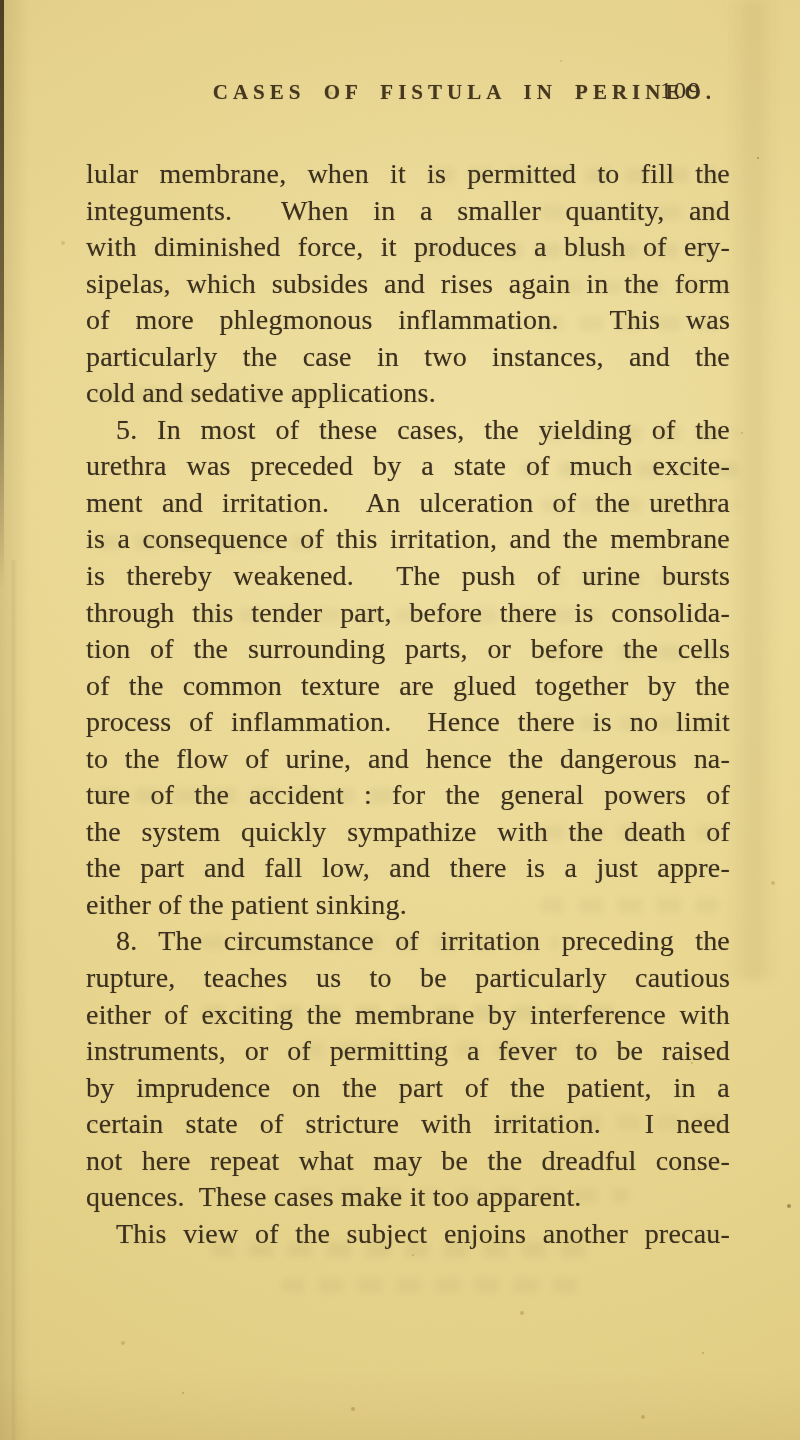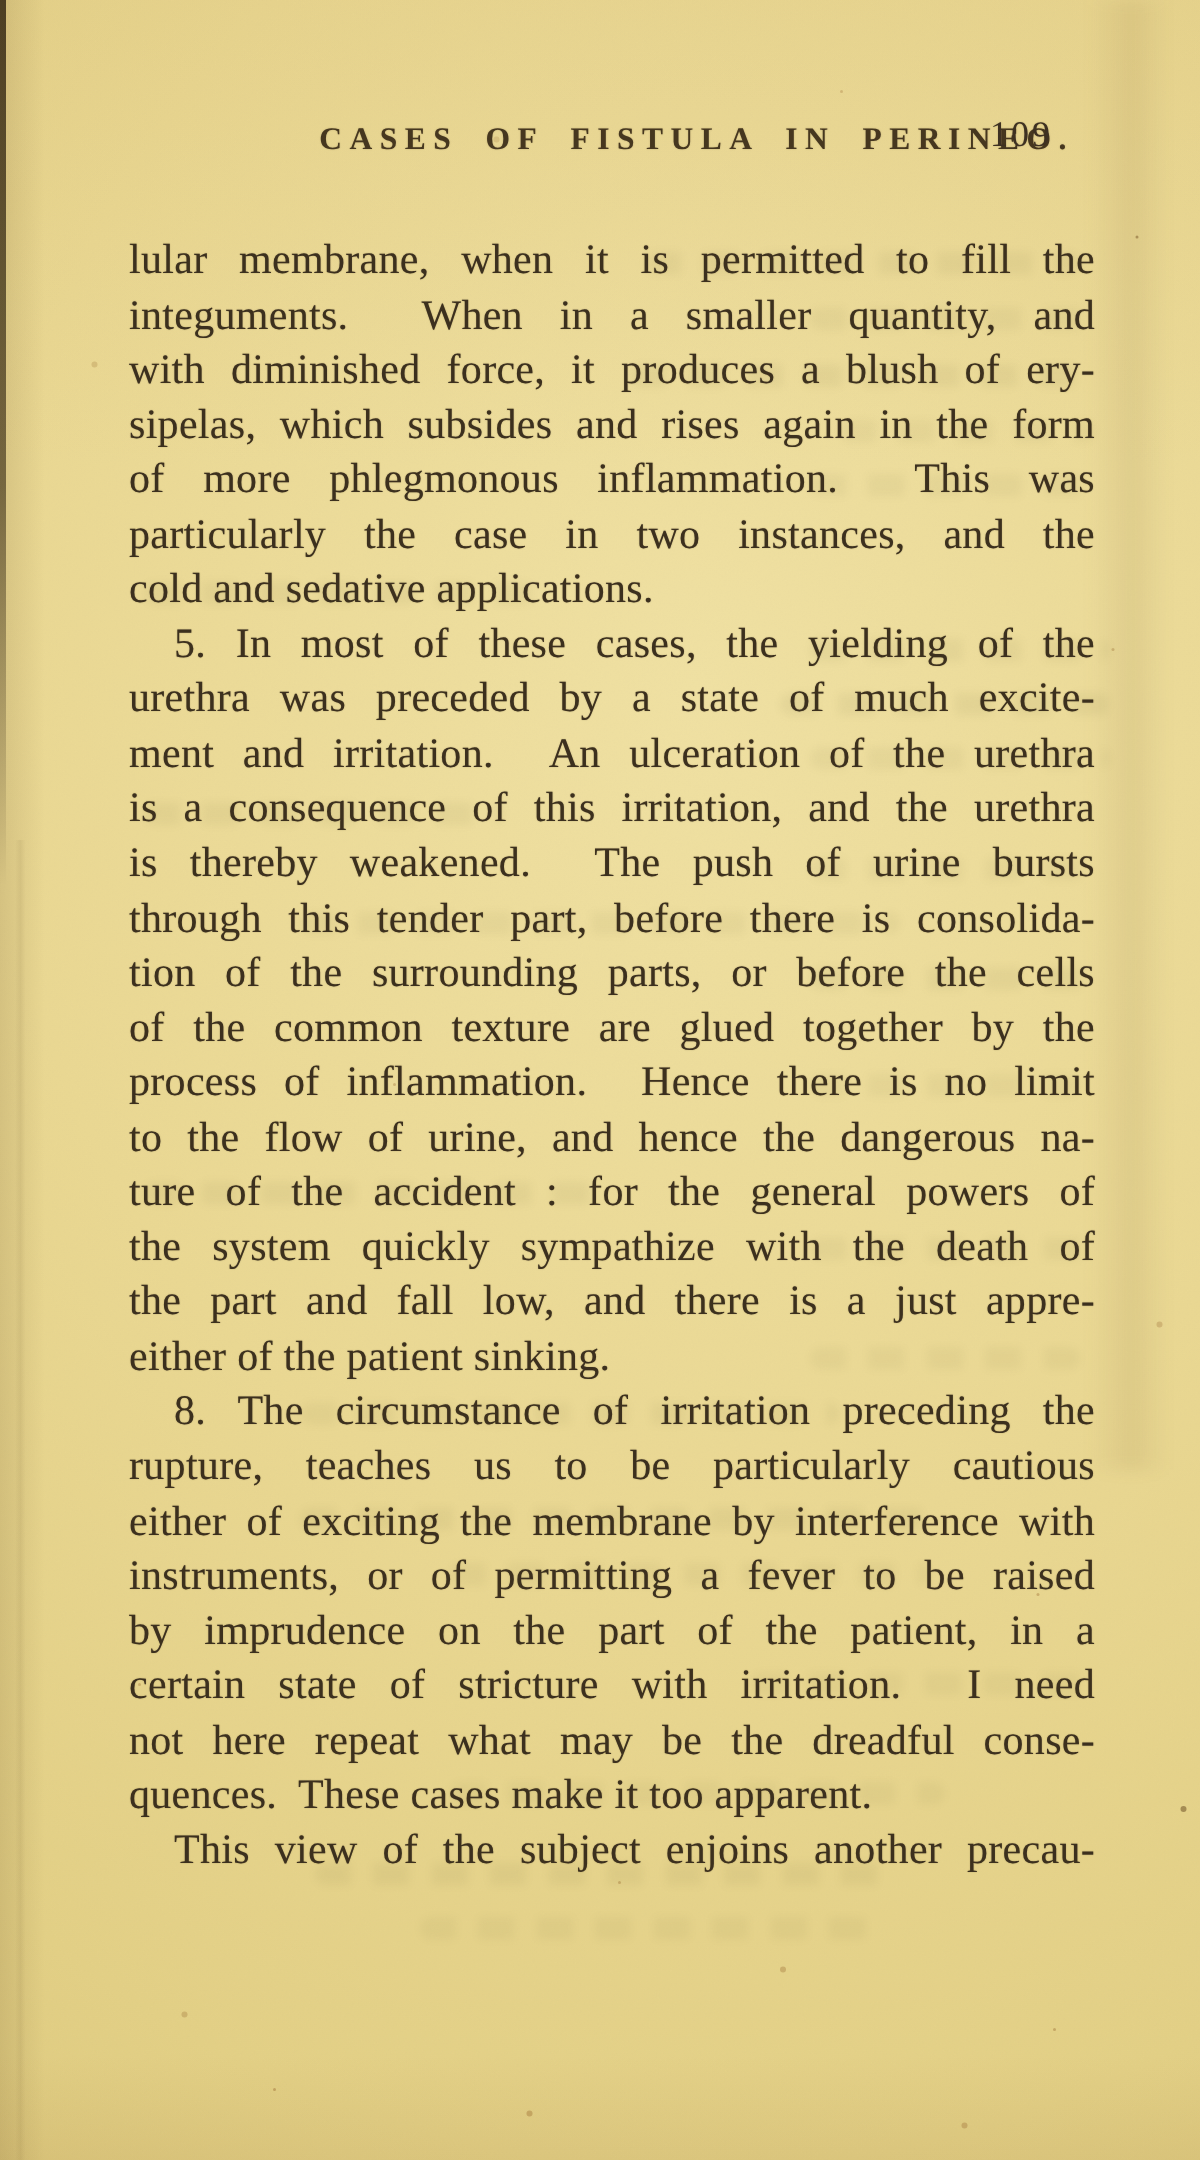--- a/index.html
+++ b/index.html
@@ -155,21 +155,21 @@
       <div class="line">lular membrane, when it is permitted to fill the</div>
       <div class="line">integuments.&nbsp; When in a smaller quantity, and</div>
       <div class="line">with diminished force, it produces a blush of ery-</div>
       <div class="line">sipelas, which subsides and rises again in the form</div>
       <div class="line">of more phlegmonous inflammation.&nbsp; This was</div>
       <div class="line">particularly the case in two instances, and the</div>
       <div class="line end">cold and sedative applications.</div>
       <div class="line indent">5. In most of these cases, the yielding of the</div>
       <div class="line">urethra was preceded by a state of much excite-</div>
       <div class="line">ment and irritation.&nbsp; An ulceration of the urethra</div>
-      <div class="line">is a consequence of this irritation, and the urethra</div>
+      <div class="line">is a consequence of this irritation, and the membrane</div>
       <div class="line">is thereby weakened.&nbsp; The push of urine bursts</div>
       <div class="line">through this tender part, before there is consolida-</div>
       <div class="line">tion of the surrounding parts, or before the cells</div>
       <div class="line">of the common texture are glued together by the</div>
       <div class="line">process of inflammation.&nbsp; Hence there is no limit</div>
       <div class="line">to the flow of urine, and hence the dangerous na-</div>
       <div class="line">ture of the accident&nbsp;: for the general powers of</div>
       <div class="line">the system quickly sympathize with the death of</div>
       <div class="line">the part and fall low, and there is a just appre-</div>
       <div class="line end">either of the patient sinking.</div>

